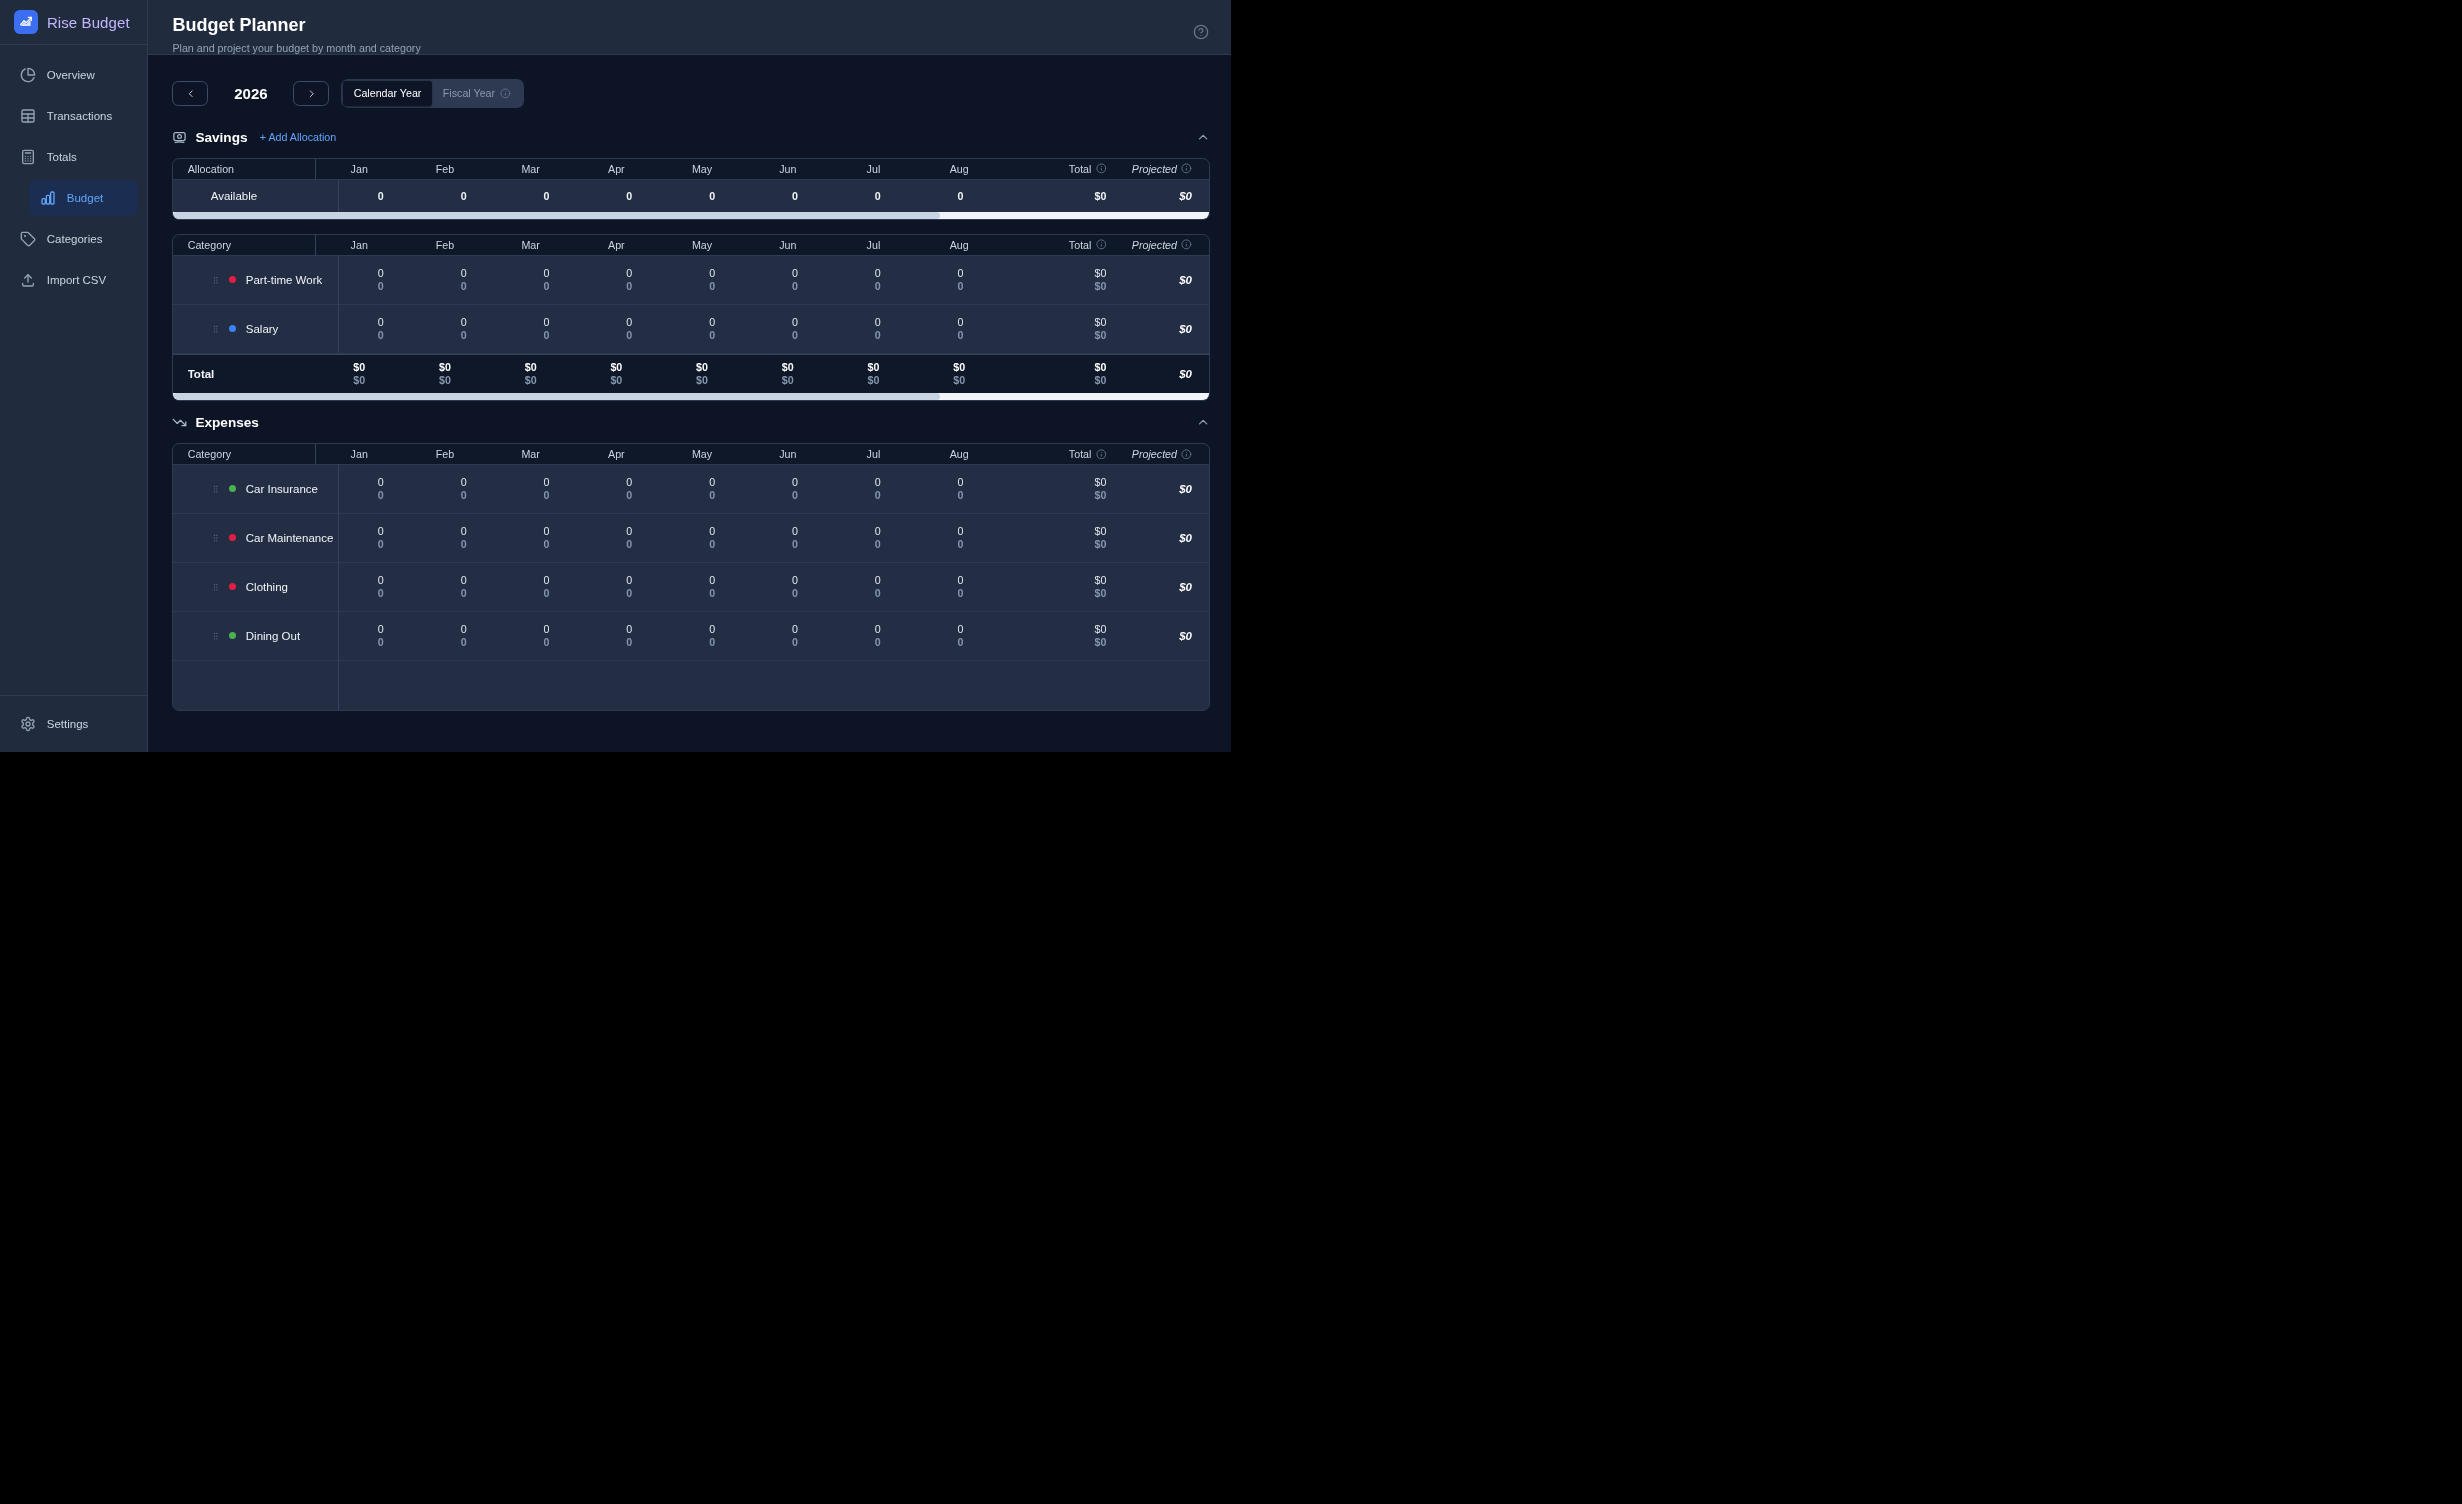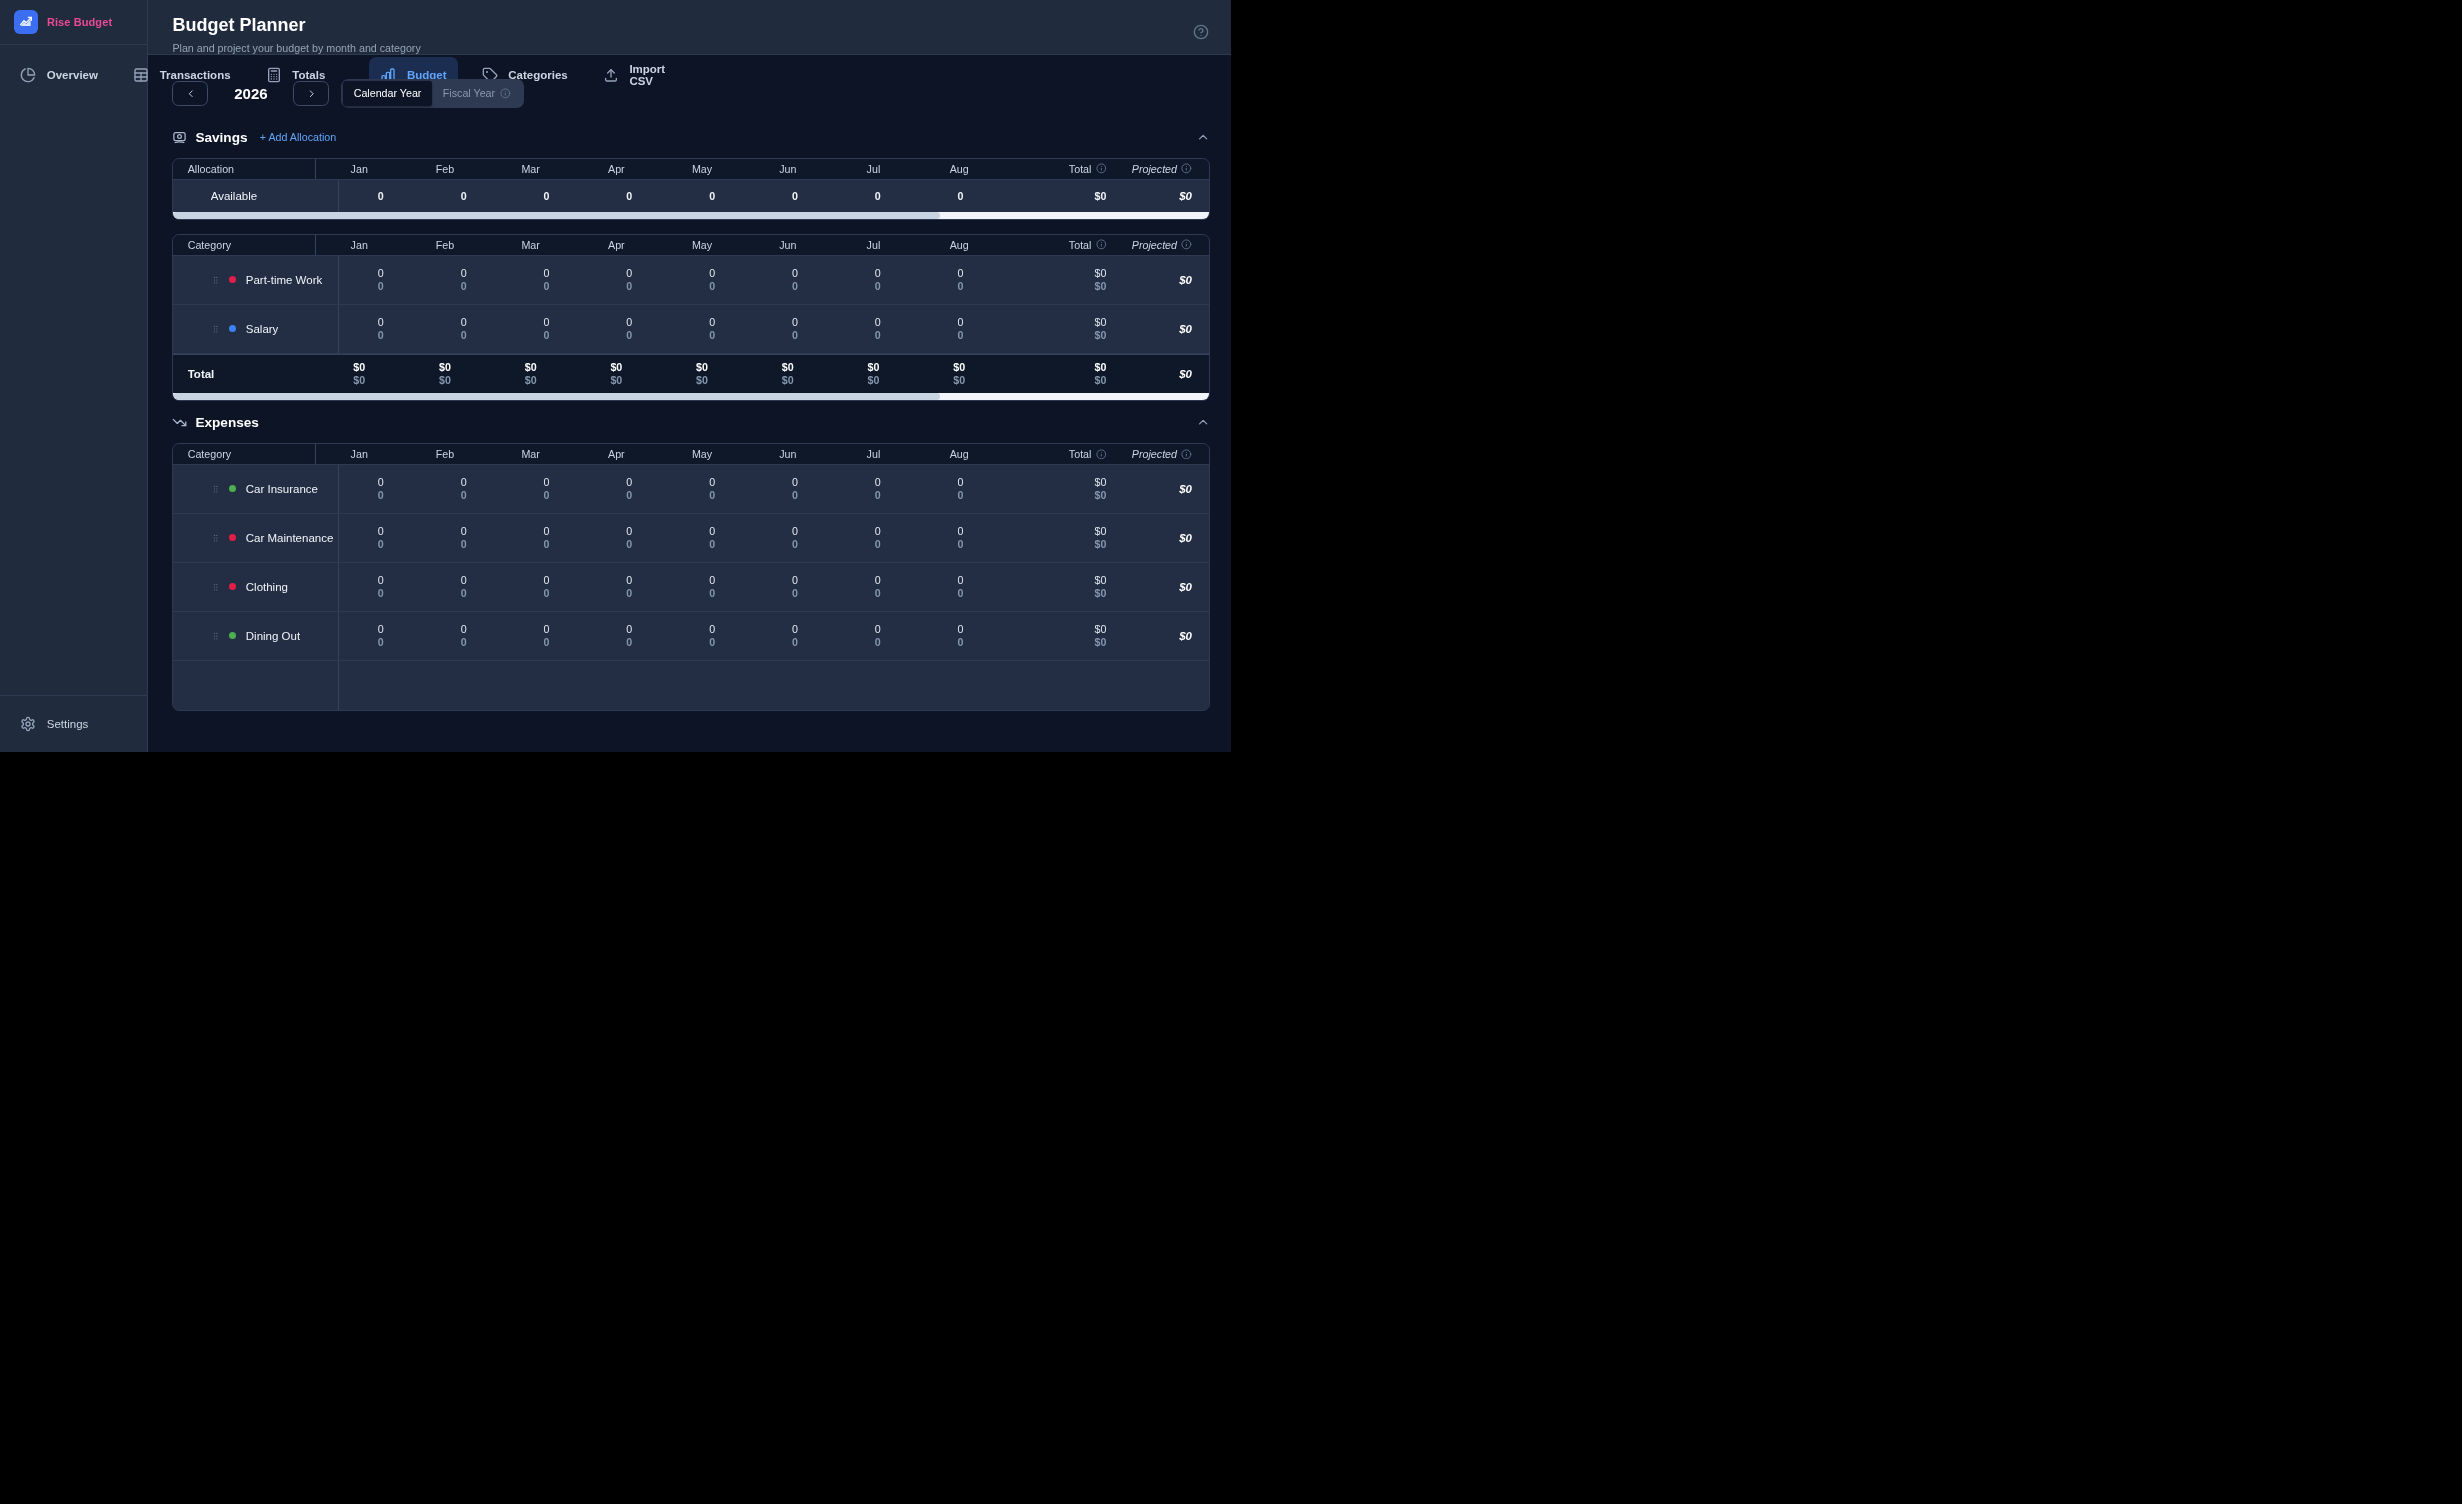--- a/index.html
+++ b/index.html
@@ -15,22 +15,22 @@
   body{font-family:"Liberation Sans","DejaVu Sans",sans-serif;}
   .page{position:relative;width:1231px;height:752px;overflow:hidden;background:var(--page);color:var(--text);display:flex;}
   .icon{display:inline-flex;align-items:center;justify-content:center;flex:none;}
   .icon svg{width:100%;height:100%;display:block;}
 
   
   .sidebar{width:148px;flex:none;background:var(--panel);border-right:0.7px solid var(--border);display:flex;flex-direction:column;}
   .logo-row{display:flex;align-items:center;gap:8.6px;padding:10.7px 14.3px;border-bottom:0.7px solid var(--border);height:45px;}
   .logo-badge{width:24px;height:24px;border-radius:5.7px;background:var(--logo);display:flex;align-items:center;justify-content:center;}
   .logo-badge .icon{width:16px;height:16px;}
-  .app-name{font-size:11px;font-weight:700;color:#ec4899;letter-spacing:0.1px;}
-  .nav{padding:11.5px 8.6px;display:flex;flex-direction:row;gap:12px;font-weight:bold;}
+  .app-name{font-size:15px;font-weight:400;color:#c4b5fd;letter-spacing:0.1px;}
+  .nav{padding:11.5px 8.6px;display:flex;flex-direction:column;gap:5px;}
   .nav-item{display:flex;align-items:center;gap:10.7px;height:36px;padding:0 11.5px;border-radius:7.2px;color:var(--text-dim);font-size:11.5px;cursor:pointer;}
   .nav-item .icon{width:16px;height:16px;color:var(--muted);}
   .nav-item.active{background:var(--active-bg);color:var(--accent);margin-left:20px;}
   .nav-item.active .icon{color:var(--accent);}
   .sidebar-spacer{flex:1;}
   .settings-row{border-top:0.7px solid var(--border);padding:10px 8.6px;}
 
   
   .main{flex:1;display:flex;flex-direction:column;min-width:0;}
   .topbar{position:relative;background:var(--panel);border-bottom:0.7px solid var(--border);height:55px;padding:15px 24.4px;flex:none;}

